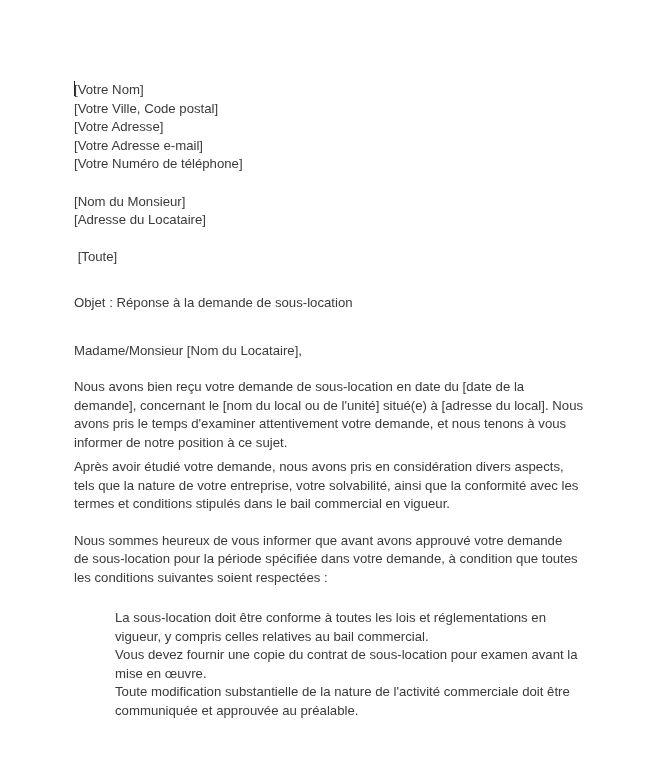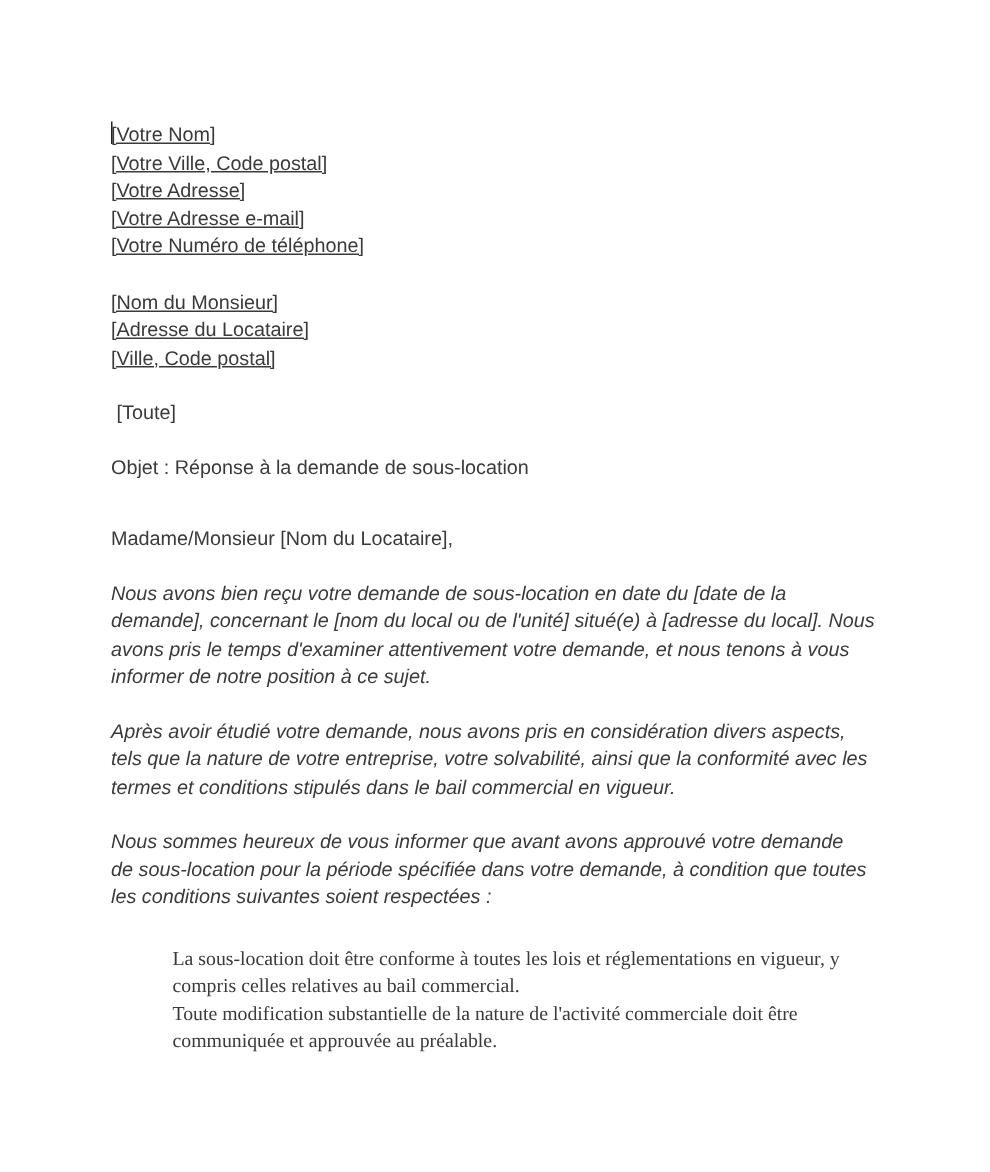--- a/index.html
+++ b/index.html
@@ -16,71 +16,70 @@
       color: #3a3a3a;
       font-size: 13.2px;
       line-height: 18.5px;
     }
     .page {
       position: absolute;
       left: 74px;
       top: 81px;
       width: 520px;
     }
-    .line { display: block; white-space: nowrap; text-decoration: underline; }
+    .line { display: block; white-space: nowrap; }
     .block { margin: 0; }
     .cursor {
       display: inline-block;
       width: 1px;
       height: 15px;
       background: #222;
       vertical-align: -2px;
       margin-right: -1px;
     }
     .para {
       margin: 0;
       white-space: normal;
-      font-style: italic;
     }
     .conditions {
       margin: 0;
       padding-left: 41px;
       list-style: none;
     }
-    .conditions li { margin: 0; font-family: Liberation Serif, serif; }
+    .conditions li { margin: 0; }
   </style>
 </head>
 <body>
 
 <div class="page">
 
   <div class="block">
     <span class="line"><span class="cursor"></span><span>[Votre Nom]</span></span>
     <span class="line">[Votre Ville, Code postal]</span>
     <span class="line">[Votre Adresse]</span>
     <span class="line">[Votre Adresse e-mail]</span>
     <span class="line">[Votre Numéro de téléphone]</span>
   </div>
 
   <div class="block" style="margin-top:19px">
     <span class="line">[Nom du Monsieur]</span>
     <span class="line">[Adresse du Locataire]</span>
-    <span class="line">[Ville, Code postal]</span>
   </div>
 
   <div class="block" style="margin-top:18px; white-space:pre"> [Toute]</div>
 
-  <div class="block" style="margin-top:18px">Objet : Réponse à la demande de sous-location</div>
+  <div class="block" style="margin-top:28px">Objet : Réponse à la demande de sous-location</div>
 
   <div class="block" style="margin-top:29px">Madame/Monsieur [Nom du Locataire],</div>
 
   <p class="para" style="margin-top:18px; width:515px">Nous avons bien reçu votre demande de sous-location en date du [date de la demande], concernant le [nom du local ou de l'unité] situé(e) à [adresse du local]. Nous avons pris le temps d'examiner attentivement votre demande, et nous tenons à vous informer de notre position à ce sujet.</p>
 
-  <p class="para" style="margin-top:18px; width:505px">Après avoir étudié votre demande, nous avons pris en considération divers aspects, tels que la nature de votre entreprise, votre solvabilité, ainsi que la conformité avec les termes et conditions stipulés dans le bail commercial en vigueur.</p>
+  <p class="para" style="margin-top:6px; width:505px">Après avoir étudié votre demande, nous avons pris en considération divers aspects, tels que la nature de votre entreprise, votre solvabilité, ainsi que la conformité avec les termes et conditions stipulés dans le bail commercial en vigueur.</p>
 
   <p class="para" style="margin-top:18px; width:505px">Nous sommes heureux de vous informer que avant avons approuvé votre demande de sous-location pour la période spécifiée dans votre demande, à condition que toutes les conditions suivantes soient respectées :</p>
 
   <ul class="conditions" style="margin-top:22px; width:470px">
     <li>La sous-location doit être conforme à toutes les lois et réglementations en vigueur, y compris celles relatives au bail commercial.</li>
+    <li>Vous devez fournir une copie du contrat de sous-location pour examen avant la mise en œuvre.</li>
     <li>Toute modification substantielle de la nature de l'activité commerciale doit être communiquée et approuvée au préalable.</li>
   </ul>
 
 </div>
 
 </body></html>

